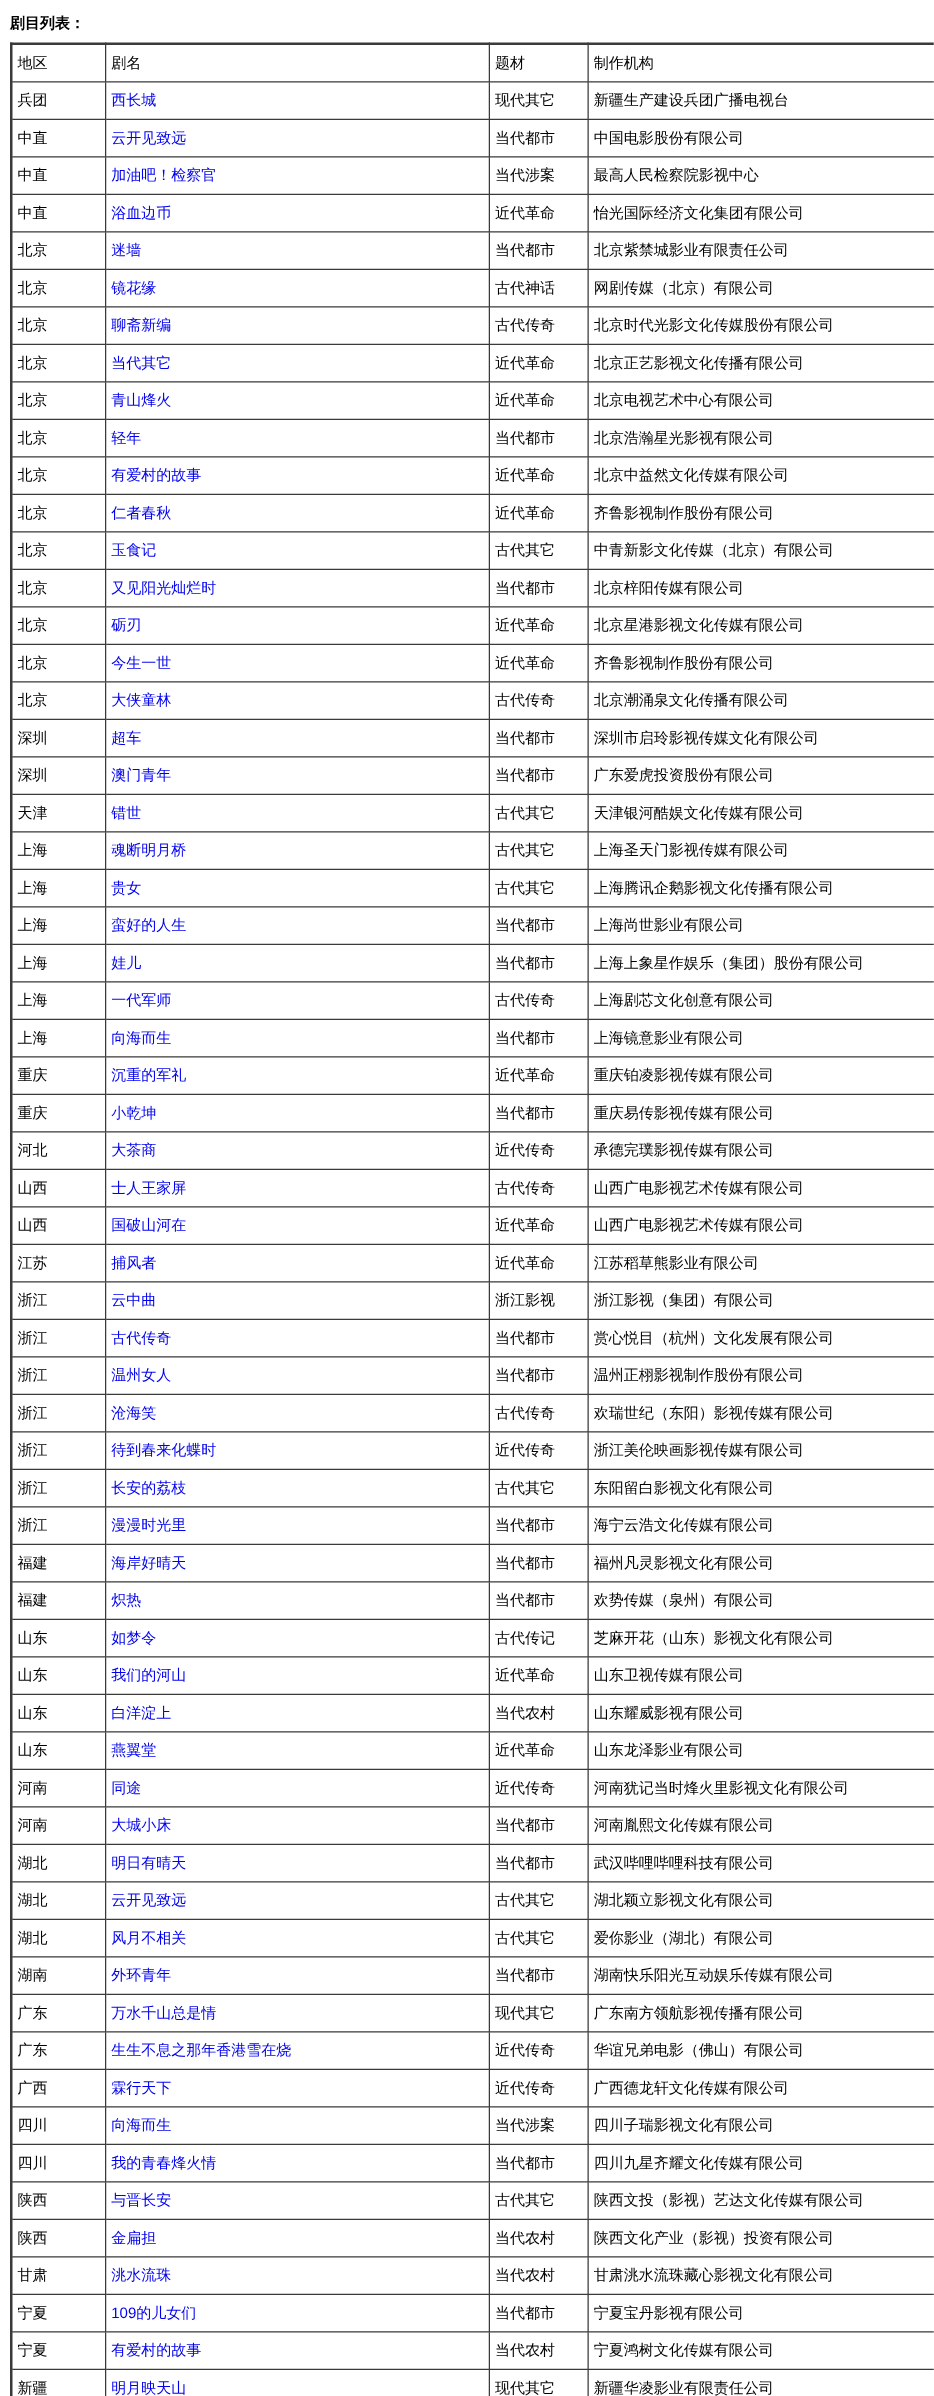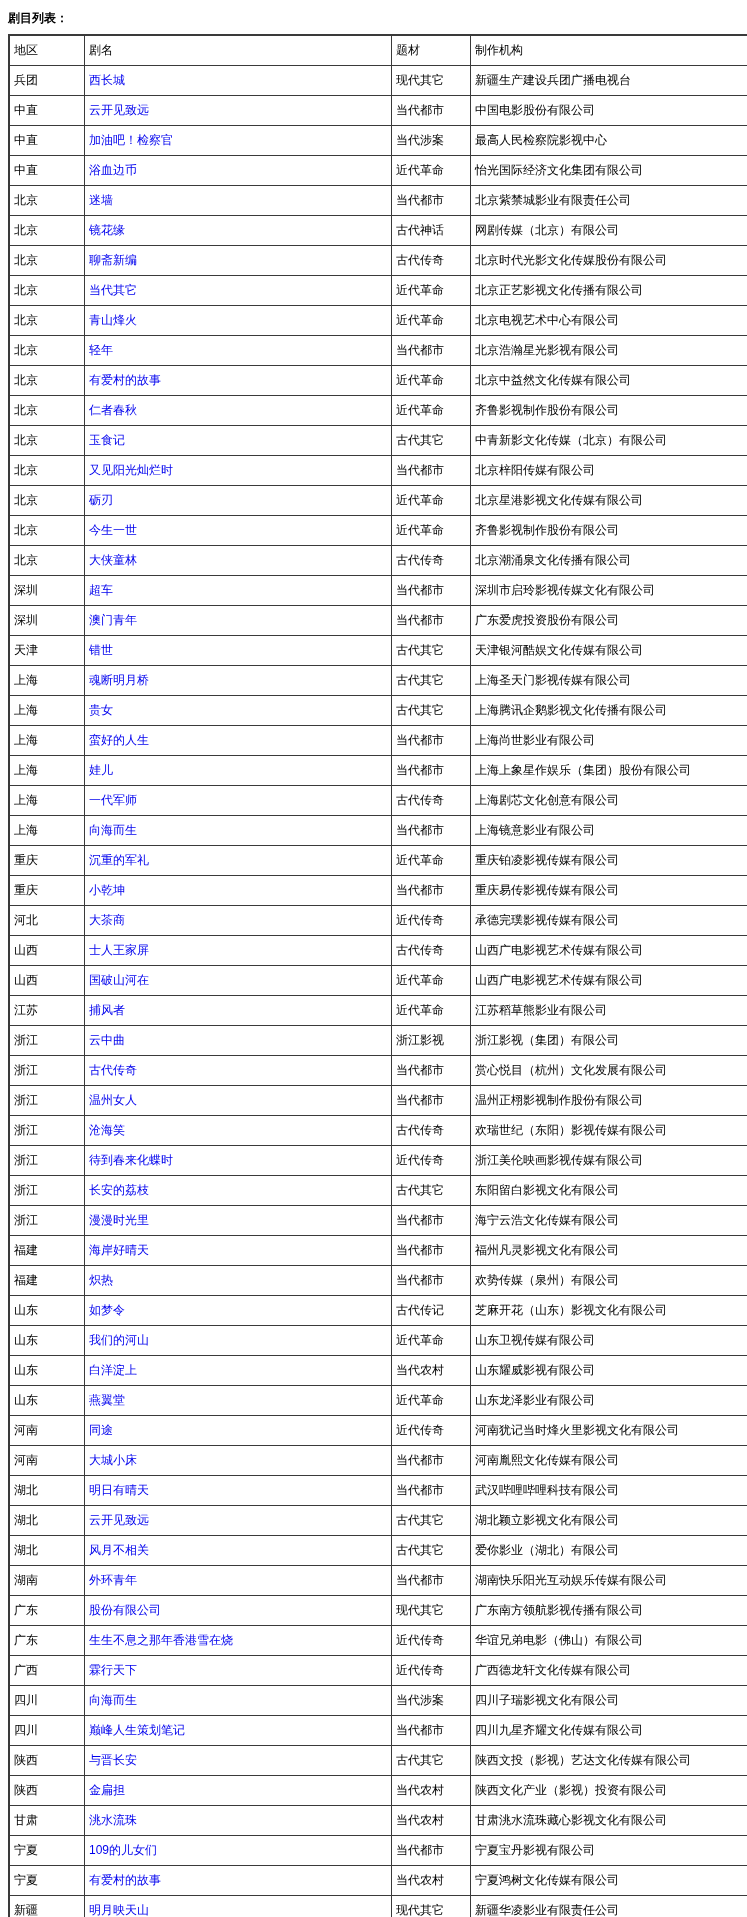--- a/index.html
+++ b/index.html
@@ -366,21 +366,21 @@
         <td class="col-producer">爱你影业（湖北）有限公司</td>
       </tr>
       <tr>
         <td class="col-region">湖南</td>
         <td class="col-title"><a class="drama-link" href="#">外环青年</a></td>
         <td class="col-genre">当代都市</td>
         <td class="col-producer">湖南快乐阳光互动娱乐传媒有限公司</td>
       </tr>
       <tr>
         <td class="col-region">广东</td>
-        <td class="col-title"><a class="drama-link" href="#">股份有限公司</a></td>
+        <td class="col-title"><a class="drama-link" href="#">万水千山总是情</a></td>
         <td class="col-genre">现代其它</td>
         <td class="col-producer">广东南方领航影视传播有限公司</td>
       </tr>
       <tr>
         <td class="col-region">广东</td>
         <td class="col-title"><a class="drama-link" href="#">生生不息之那年香港雪在烧</a></td>
         <td class="col-genre">近代传奇</td>
         <td class="col-producer">华谊兄弟电影（佛山）有限公司</td>
       </tr>
       <tr>
@@ -390,21 +390,21 @@
         <td class="col-producer">广西德龙轩文化传媒有限公司</td>
       </tr>
       <tr>
         <td class="col-region">四川</td>
         <td class="col-title"><a class="drama-link" href="#">向海而生</a></td>
         <td class="col-genre">当代涉案</td>
         <td class="col-producer">四川子瑞影视文化有限公司</td>
       </tr>
       <tr>
         <td class="col-region">四川</td>
-        <td class="col-title"><a class="drama-link" href="#">巅峰人生策划笔记</a></td>
+        <td class="col-title"><a class="drama-link" href="#">我的青春烽火情</a></td>
         <td class="col-genre">当代都市</td>
         <td class="col-producer">四川九星齐耀文化传媒有限公司</td>
       </tr>
       <tr>
         <td class="col-region">陕西</td>
         <td class="col-title"><a class="drama-link" href="#">与晋长安</a></td>
         <td class="col-genre">古代其它</td>
         <td class="col-producer">陕西文投（影视）艺达文化传媒有限公司</td>
       </tr>
       <tr>

